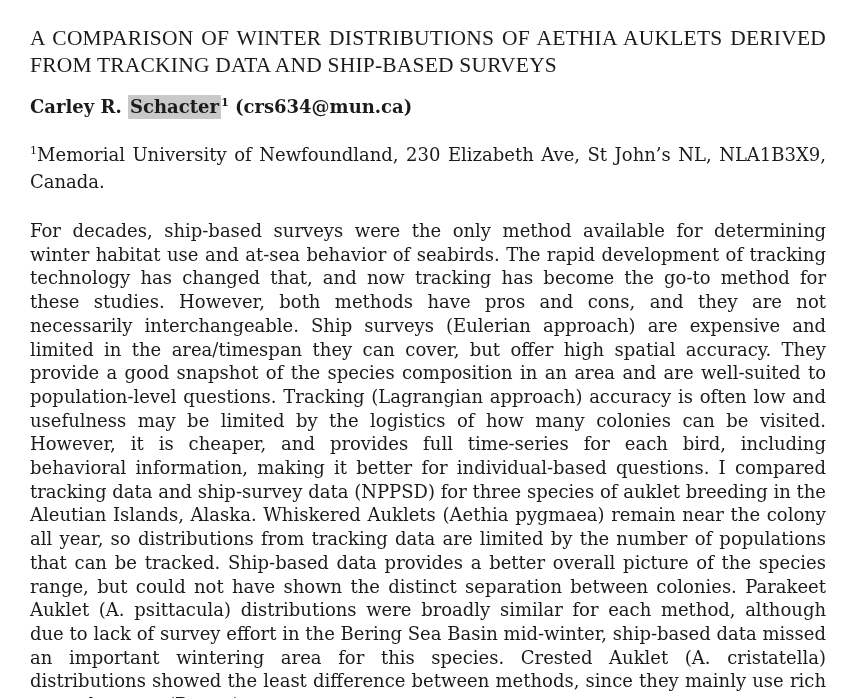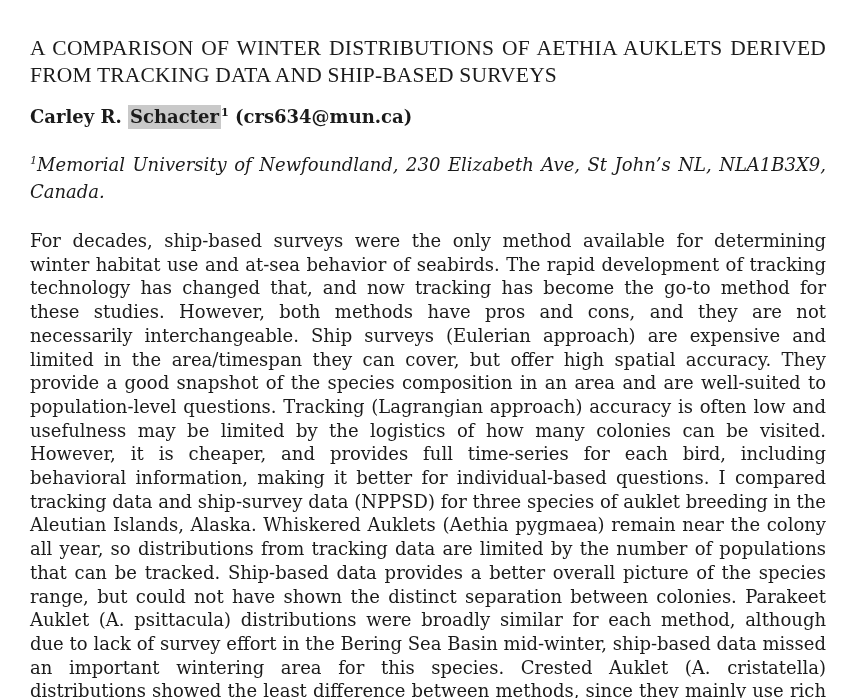--- a/index.html
+++ b/index.html
@@ -4,21 +4,21 @@
 <style>
   html, body {
     margin: 0;
     padding: 0;
     background: #ffffff;
   }
   .page {
     width: 855px;
     height: 698px;
     box-sizing: border-box;
-    padding: 35px 29px 20px 30px;
+    padding: 25px 29px 20px 30px;
     background: #ffffff;
     color: #1b1b1b;
     font-family: "DejaVu Serif", "Liberation Serif", serif;
     overflow: hidden;
   }
   .title {
     font-family: "Liberation Serif", "DejaVu Serif", serif;
     font-size: 21.5px;
     font-weight: normal;
     line-height: 27px;
@@ -39,21 +39,20 @@
   sup.marker {
     font-size: 0.62em;
     vertical-align: super;
     line-height: 0;
   }
   .affiliation-line {
     font-size: 18px;
     line-height: 27px;
     text-align: justify;
     margin: 0 0 24px 0;
-    font-style: italic;
   }
   .abstract-paragraph {
     font-size: 18px;
     line-height: 23.7px;
     text-align: justify;
     margin: 0;
     hyphens: auto;
     -webkit-hyphens: auto;
   }
   .poster-label {

